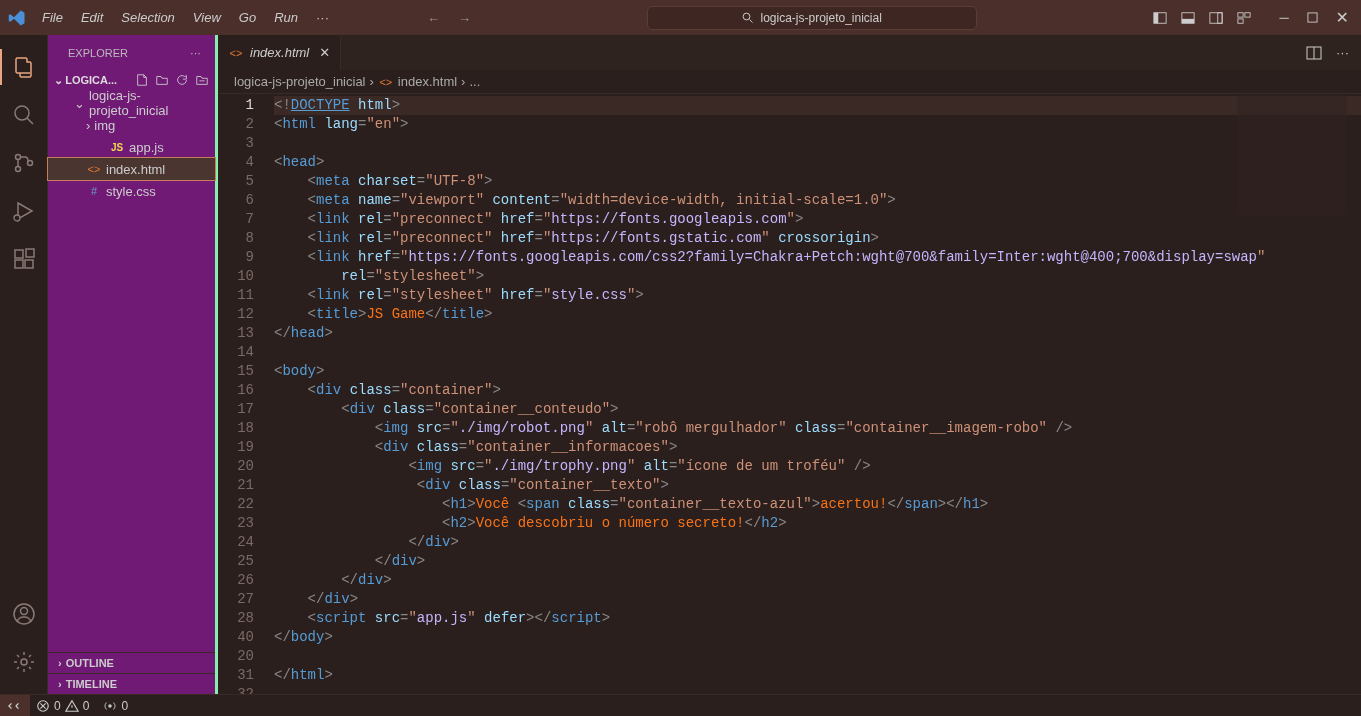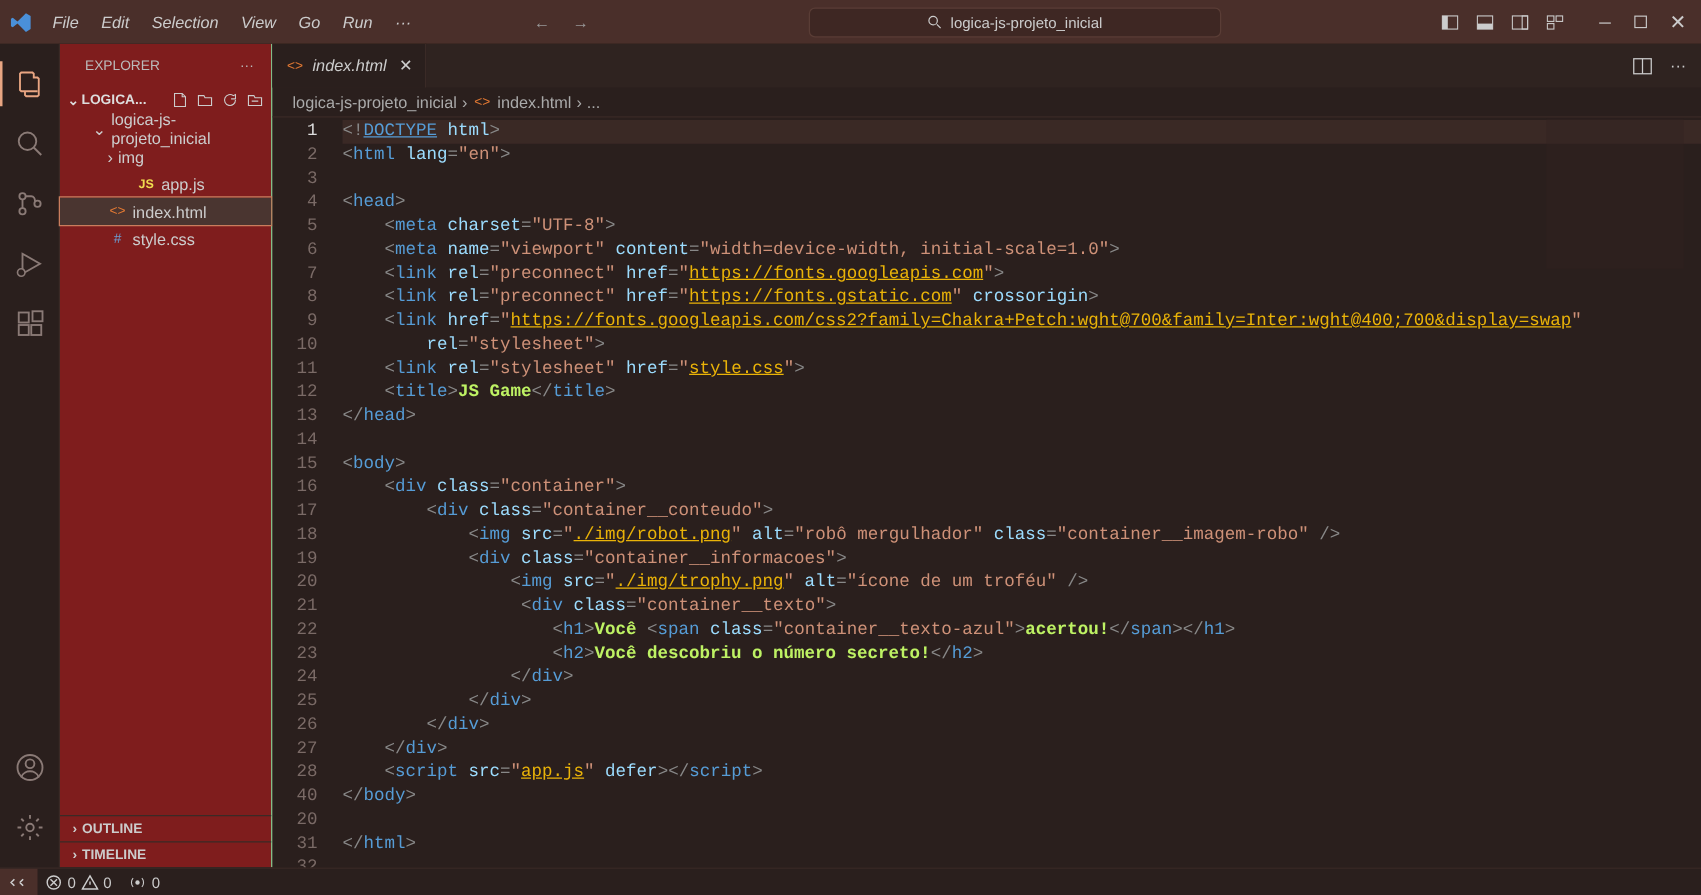--- a/index.html
+++ b/index.html
@@ -79,24 +79,24 @@
   left: 0;
   top: 6px;
   bottom: 6px;
   width: 2px;
   background: #e8a582;
 }
 .activitybar .bottom-icons { margin-top: auto; margin-bottom: 8px; }
 
 .sidebar {
   width: 170px;
-  background: #7f1d1d;
+  background: #701a75;
   display: flex;
   flex-direction: column;
-  border-right: 1px solid #86efac;
+  border-right: 3px solid #86efac;
 }
 .sidebar-header {
   height: 35px;
   display: flex;
   align-items: center;
   justify-content: space-between;
   padding: 0 14px 0 20px;
   font-size: 11px;
   color: #bbb;
 }
@@ -208,22 +208,22 @@
   color: #d4d4d4;
   padding-top: 2px;
 }
 .code-content .line { height: 19px; display: block; }
 .line.current { background: rgba(90,60,55,0.35); }
 .tok-bracket { color: #888; }
 .tok-doctype { color: #569cd6; text-decoration: underline; }
 .tok-tag { color: #569cd6; }
 .tok-attr { color: #9cdcfe; }
 .tok-string { color: #ce9178; }
-.tok-string-underline { color: #eab308; text-decoration: underline; }
-.tok-text { color: #bef264; font-weight: bold; }
+.tok-string-underline { color: #c4b5fd; }
+.tok-text { color: #f97316; }
 
 .minimap {
   position: absolute;
   right: 14px;
   top: 60px;
   width: 110px;
   height: 120px;
   background: rgba(50,35,32,0.4);
   font-size: 2px;
   line-height: 3px;

